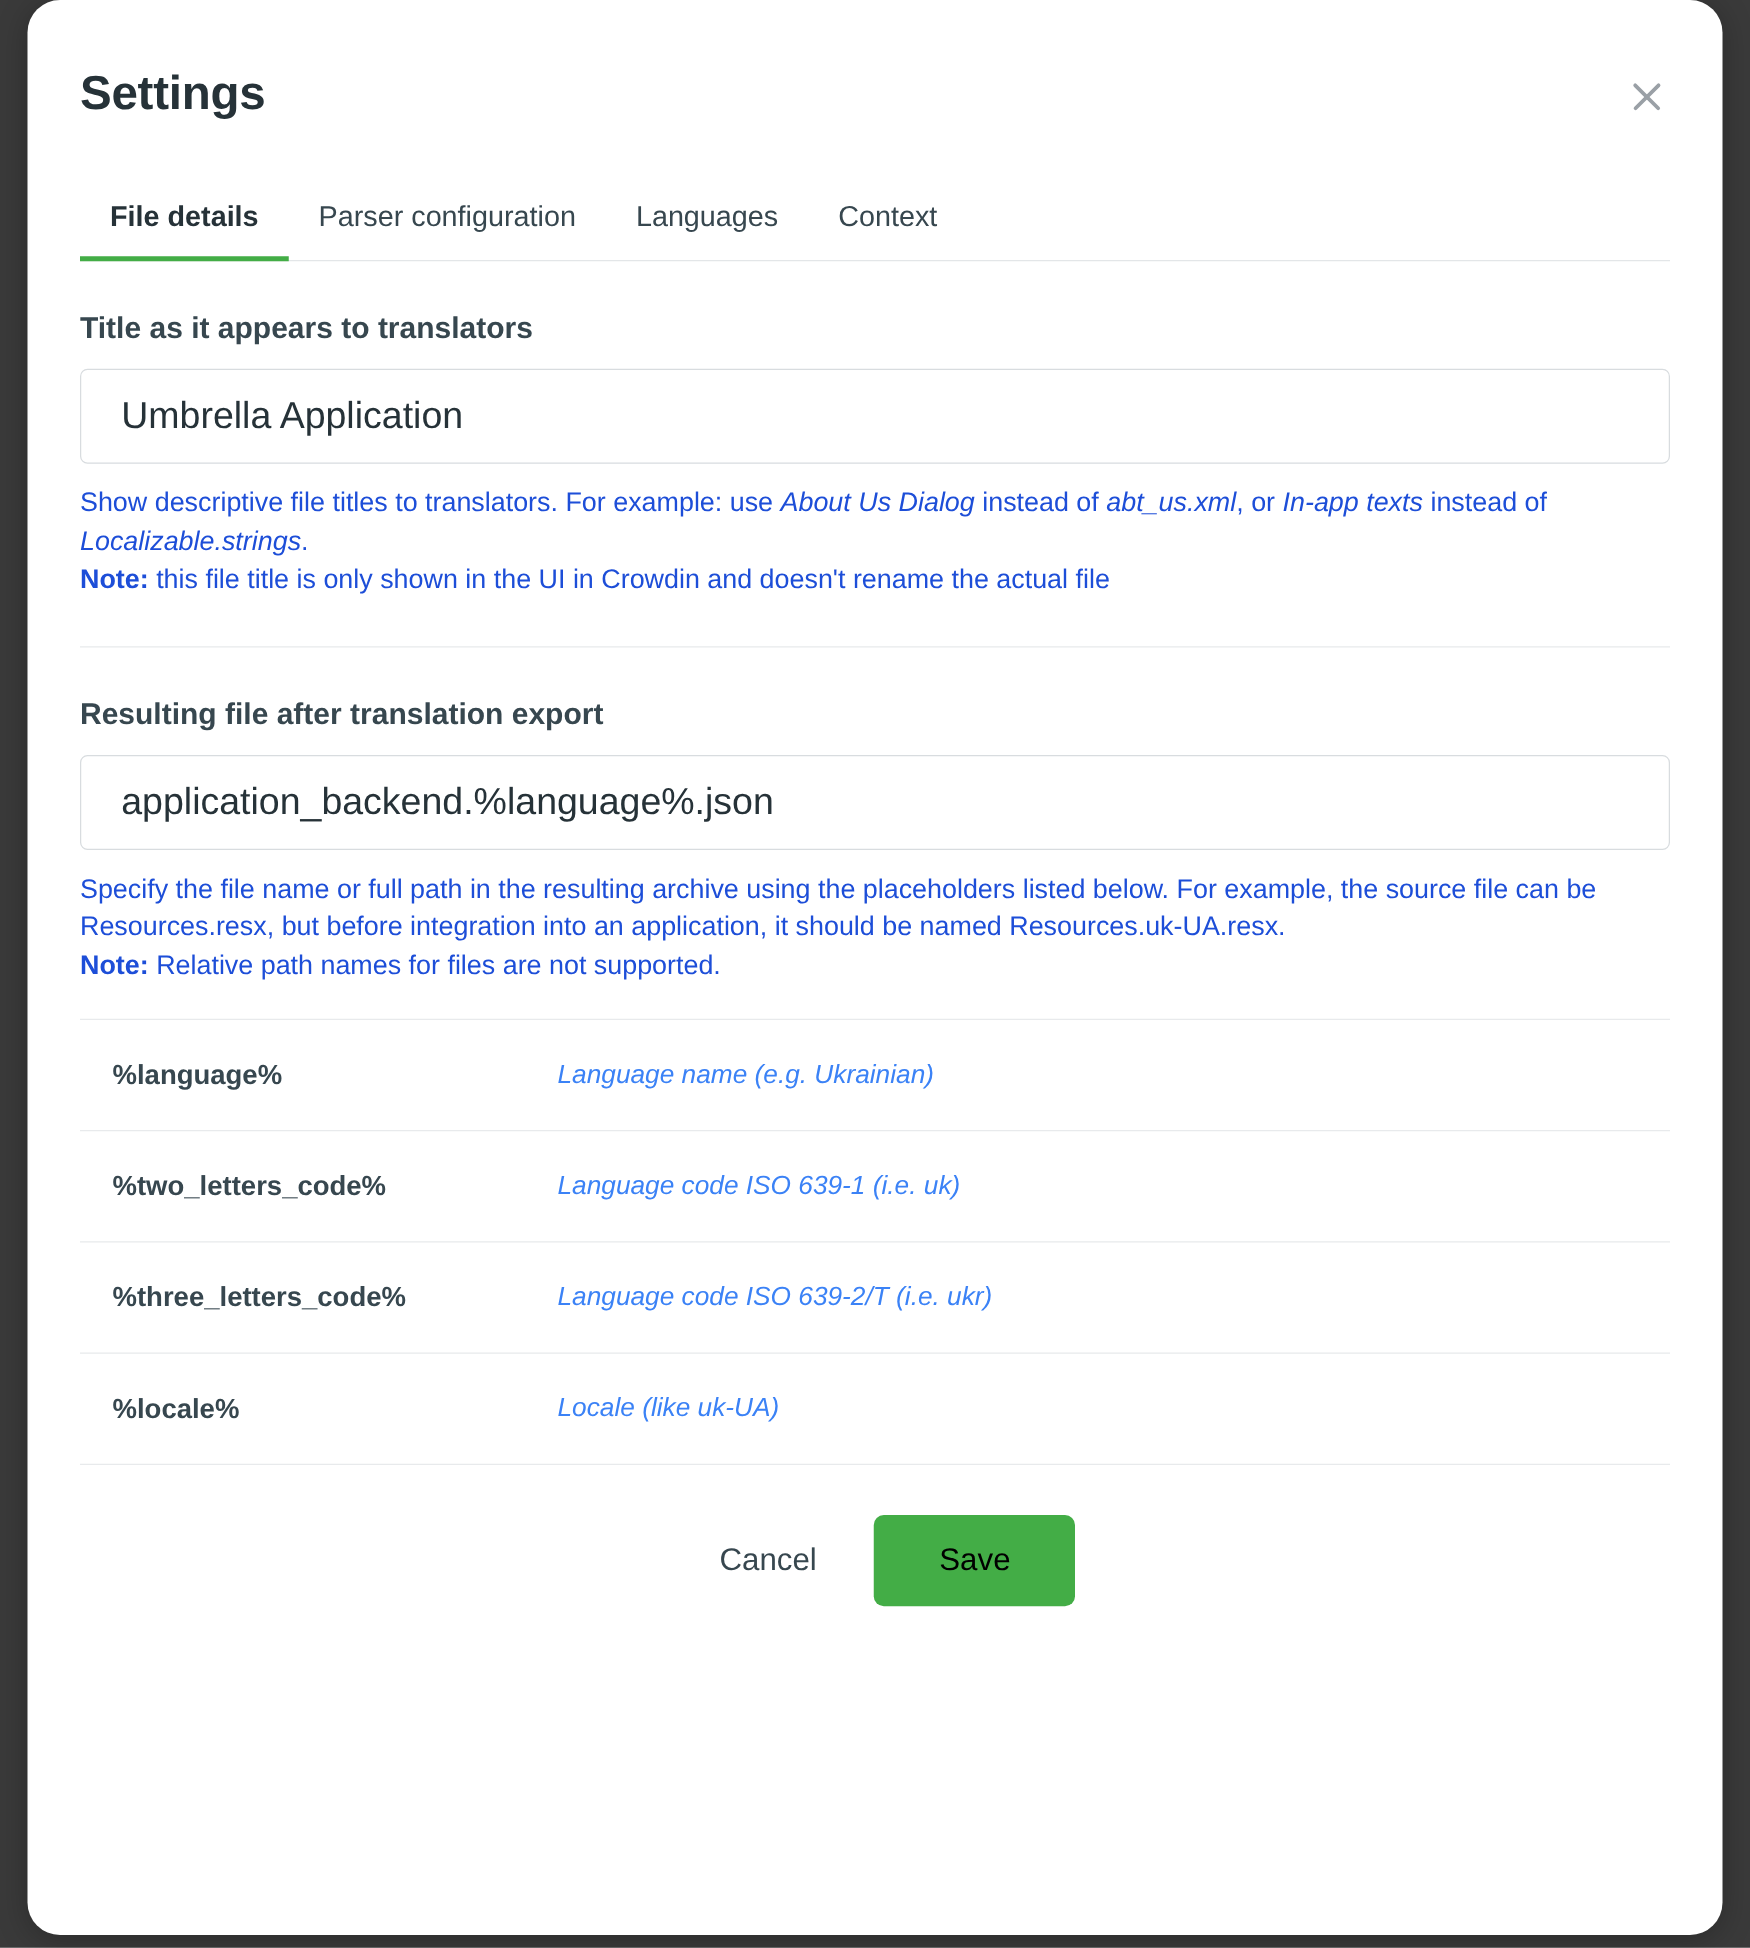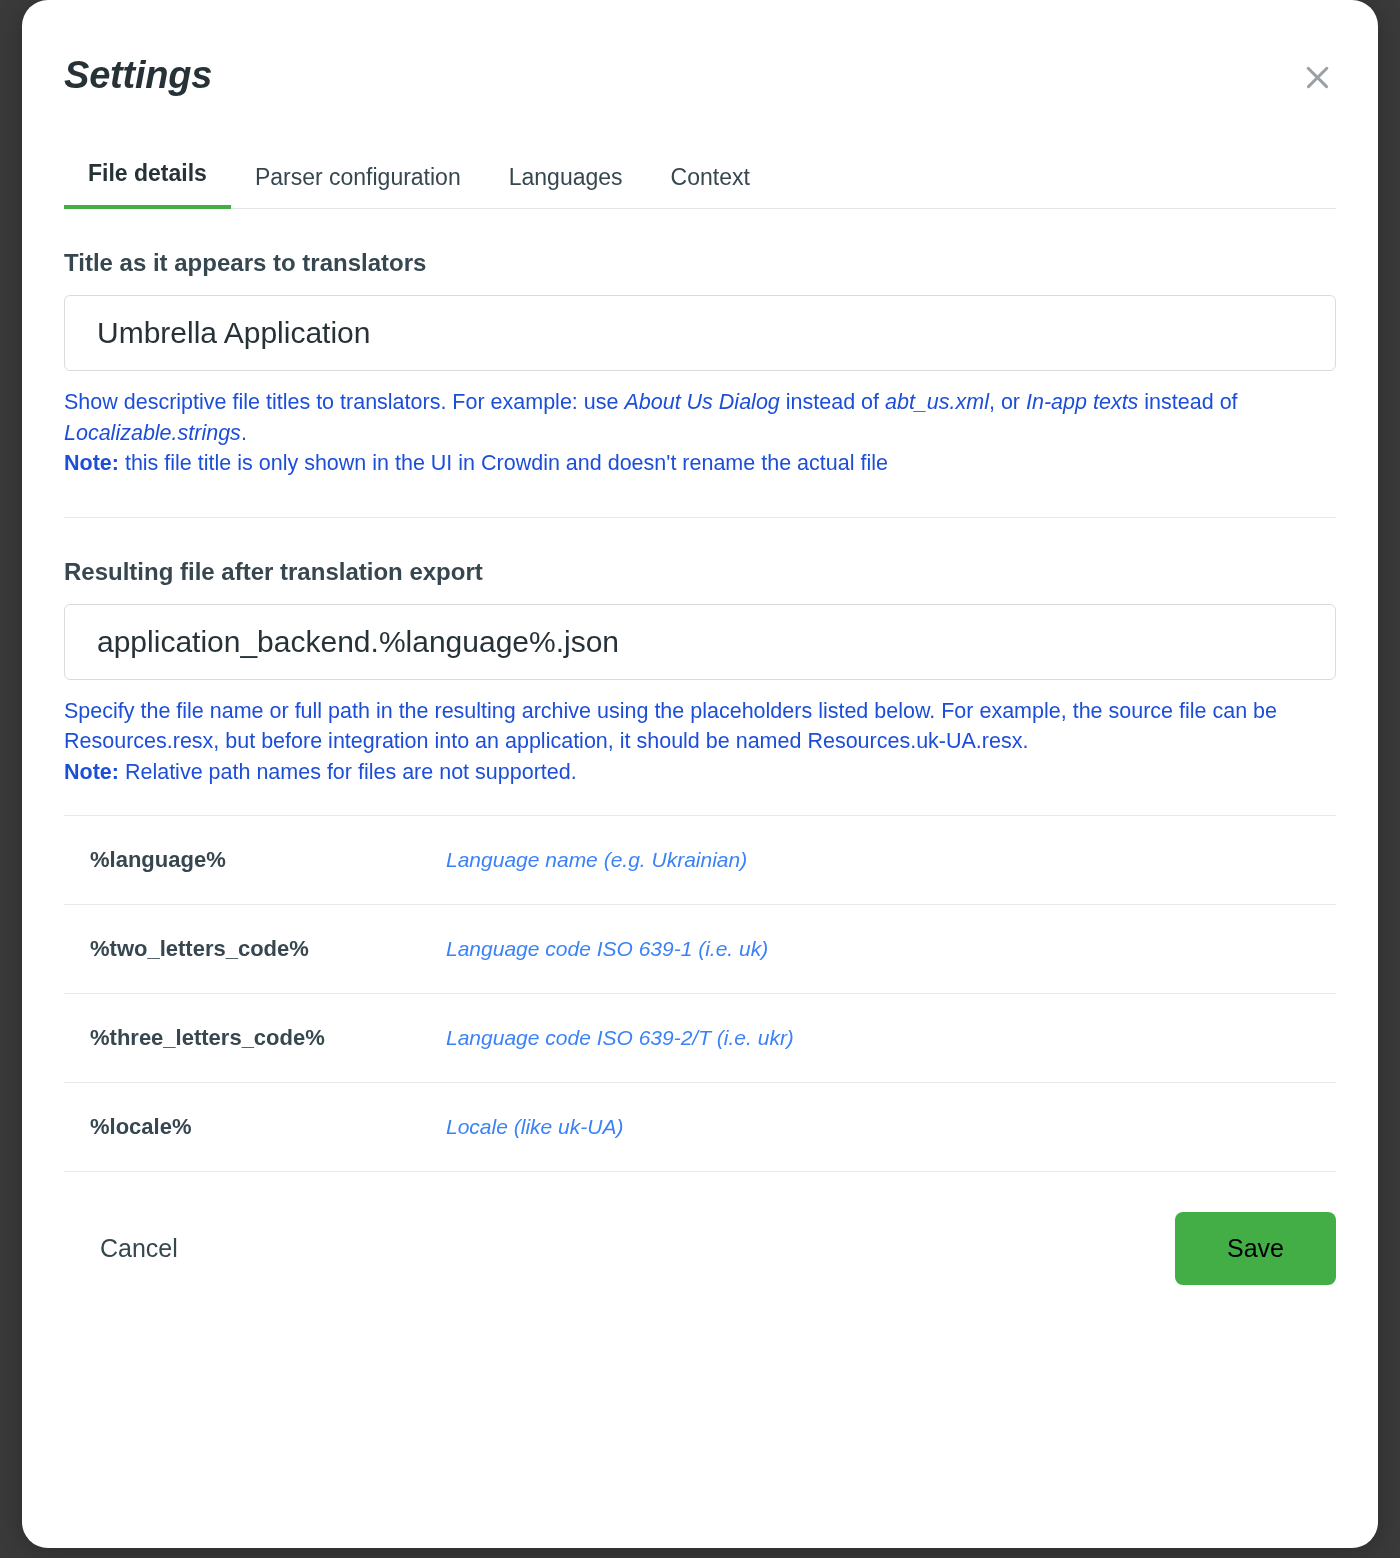--- a/index.html
+++ b/index.html
@@ -28,21 +28,20 @@
   .modal-header {
     position: relative;
     padding: 54px 42px 0 42px;
   }
   .modal-title {
     font-size: 38px;
     font-weight: bold;
     color: #263238;
     letter-spacing: -0.2px;
     margin: 0;
-    font-style: italic;
   }
   .close-icon {
     position: absolute;
     right: 44px;
     top: 60px;
     width: 34px;
     height: 34px;
     cursor: pointer;
   }
   .close-icon:before, .close-icon:after {
@@ -53,21 +52,21 @@
     width: 29px;
     height: 2.6px;
     background: #9aa0a6;
     border-radius: 2px;
   }
   .close-icon:before { transform: rotate(45deg); }
   .close-icon:after { transform: rotate(-45deg); }
 
   .tabs {
     display: flex;
-    align-items: flex-end;
+    align-items: flex-start;
     gap: 0px;
     margin: 62px 42px 0 42px;
     border-bottom: 1px solid #e3e6e8;
   }
   .tab {
     font-size: 23px;
     color: #37474f;
     padding: 0 24px 18px 24px;
     cursor: pointer;
     white-space: nowrap;
@@ -132,21 +131,21 @@
     font-weight: bold;
     color: #37474f;
   }
   .ph-desc {
     font-size: 21px;
     color: #3b82f6;
     font-style: italic;
   }
   .footer {
     display: flex;
-    justify-content: space-between;
+    justify-content: center;
     align-items: center;
     gap: 10px;
     margin: 40px 42px 0 42px;
   }
   .btn-cancel {
     background: none;
     border: none;
     font-size: 25px;
     color: #37474f;
     padding: 18px 36px;

